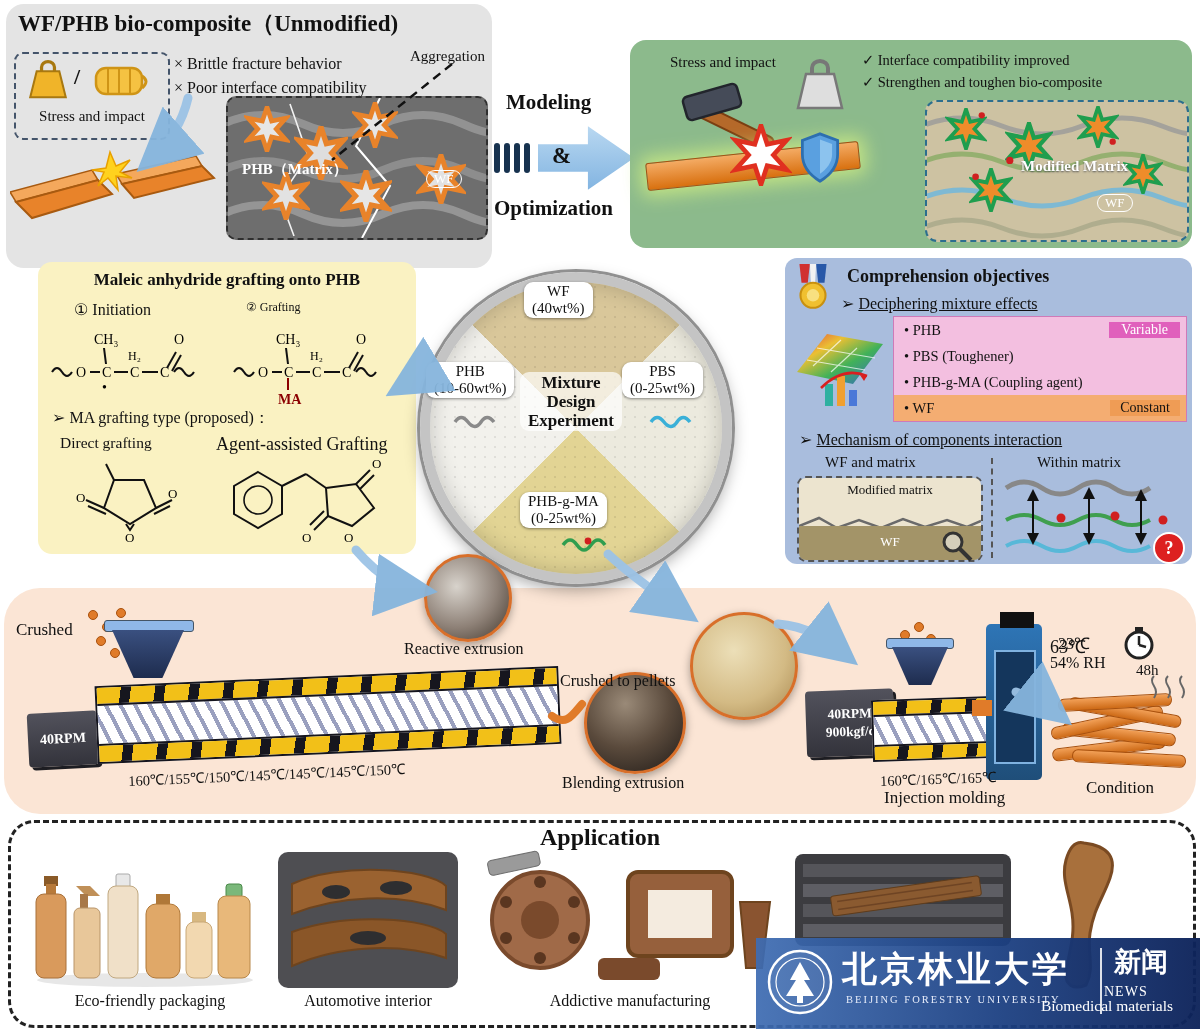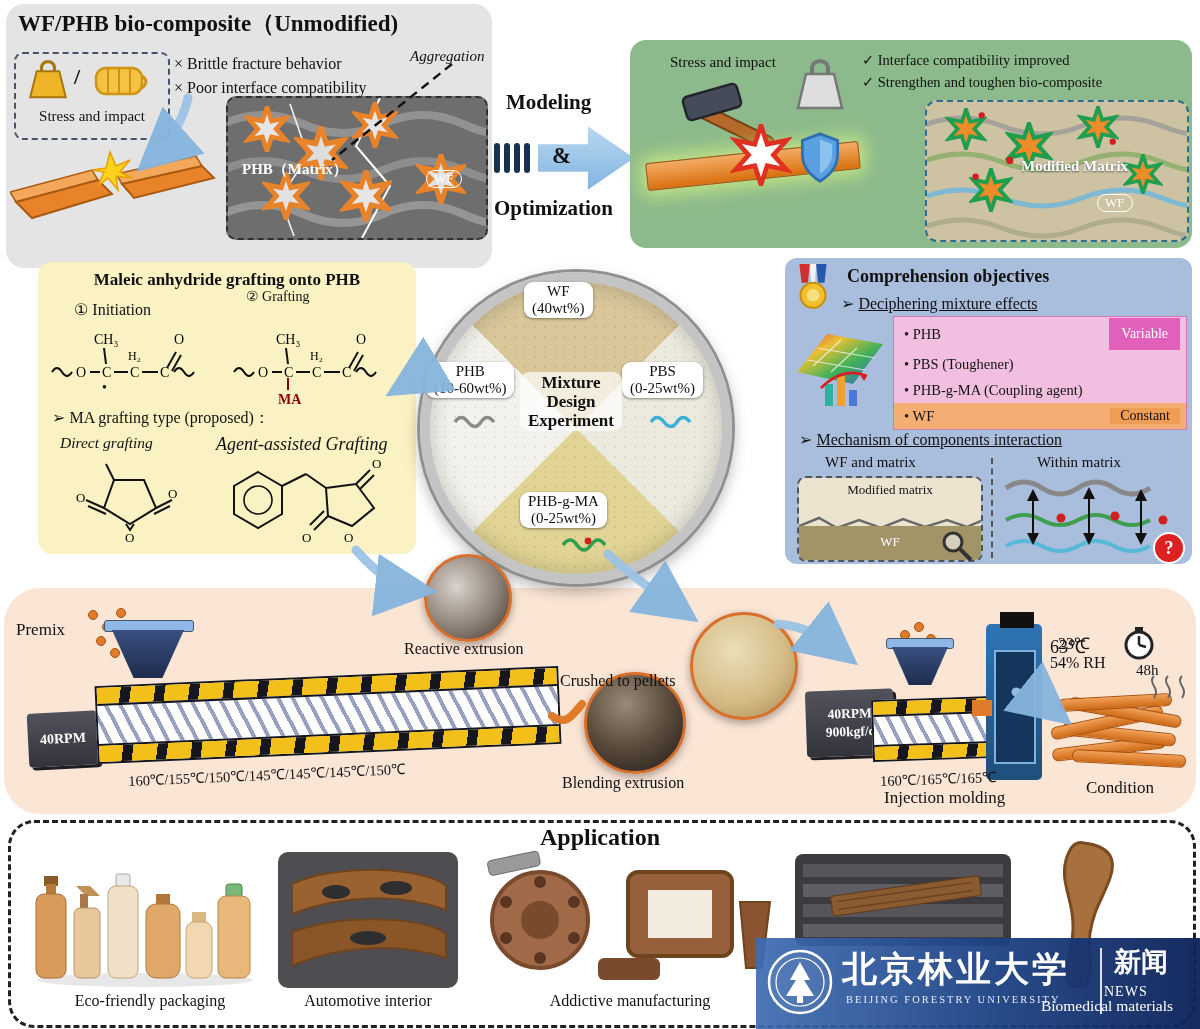--- a/index.html
+++ b/index.html
@@ -1,20 +1,20 @@
 <!DOCTYPE html>
 <html><head>
 <meta charset="utf-8">
 <style>
   html,body{margin:0;padding:0;background:#fff}
   .stage{position:relative;width:1200px;height:1029px;background:#fff;overflow:hidden;
          font-family:"Liberation Serif",serif;color:#111}
   .abs{position:absolute}
   .b{font-weight:bold}
-  .i{font-style:italic}
+  .i{}
   .ctr{text-align:center}
   .pre{white-space:pre-line}
   .pill{position:absolute;background:#fff;border-radius:9px;padding:1px 8px;
         box-shadow:0 1px 3px rgba(0,0,0,.45);text-align:center;white-space:pre-line;line-height:1.12;z-index:6}
   .panel{position:absolute}
   .ucheck{line-height:1.45}
   
   .p-unmod{left:6px;top:4px;width:486px;height:264px;background:#e4e4e4;border-radius:18px}
   .p-mod{left:630px;top:40px;width:562px;height:208px;background:#8cba8c;border-radius:16px}
   .stressbox{position:absolute;border:2px dashed #44546a;border-radius:9px}
@@ -26,21 +26,21 @@
       background:linear-gradient(#bcdaf2,#7fb2e0);
       clip-path:polygon(0 31%,52% 31%,52% 6%,100% 50%,52% 94%,52% 69%,0 69%)}
   .tbar{position:absolute;width:6px;height:30px;border-radius:3px;background:#17324f;top:143px}
   
   .p-graft{left:38px;top:262px;width:378px;height:292px;background:#faf2c2;border-radius:14px}
   .p-obj{left:785px;top:258px;width:407px;height:306px;background:#a9bddd;border-radius:12px}
   .pinkbox{position:absolute;left:108px;top:58px;width:292px;background:#f3bfe0;border:1px solid #cf7ab8;font-size:14.5px}
   .prow{display:flex;align-items:center;padding:1px 6px 1px 10px;min-height:24px}
   .prow .t::before{content:"•  "}
   .prow .t{flex:1}
-  .tagv{background:#e060bc;color:#fff;padding:8px 12px;font-size:14px}
+  .tagv{background:#e060bc;color:#fff;padding:0 12px;font-size:14px}
   .tagc{background:#ef9c55;color:#111;padding:0 10px;font-size:14px}
   .rowc{background:#f4ad72}
   .mini1{position:absolute;border:2px dashed #555;border-radius:9px;overflow:hidden}
   
   .dish{position:absolute;left:420px;top:272px;width:292px;height:292px;border-radius:50%;
     border:10px solid #c4c4c4;
     box-shadow:0 0 0 3px #909090,0 6px 16px rgba(0,0,0,.35),inset 0 0 22px rgba(0,0,0,.2);
     background:conic-gradient(from -45deg,#d9c79a 0deg 90deg,#eceade 90deg 180deg,#e2d494 180deg 270deg,#f2f1ec 270deg 360deg);z-index:4}
   .dish::after{content:"";position:absolute;inset:0;border-radius:50%;
     background-image:radial-gradient(rgba(0,0,0,.08) 1.4px,transparent 1.5px);background-size:10px 10px}
@@ -205,21 +205,21 @@
           <circle cx="6" cy="8" r="3" fill="#d02020"></circle>
         </svg>
       <div class="abs b" style="left:94px;top:56px;color:#fff;font-size:15px;text-shadow:0 1px 2px #555">Modified Matrix</div>
       <div class="wfpill" style="left:170px;top:92px">WF</div>
     </div>
   </div>
 
   <div class="panel p-graft">
     <div class="abs b ctr" style="left:0;top:8px;width:100%;font-size:17px">Maleic anhydride grafting onto PHB</div>
     <div class="abs" style="left:36px;top:38px;font-size:16px">① Initiation</div>
-    <div class="abs" style="left:208px;top:26px;font-size:14px">② Grafting</div>
+    <div class="abs" style="left:208px;top:38px;font-size:12px">② Grafting</div>
 
     <svg class="abs" style="left:10px;top:62px" width="170" height="78" viewBox="0 0 170 78">
       <text x="46" y="20" font-size="14">CH₃</text>
       <text x="126" y="20" font-size="14">O</text>
       <path d="M4,48 q5,-8 10,0 q5,8 10,0" fill="none" stroke="#111" stroke-width="2"></path>
       <text x="28" y="53" font-size="14">O</text>
       <line x1="42" y1="48" x2="52" y2="48" stroke="#111" stroke-width="2"></line>
       <text x="54" y="53" font-size="14">C</text>
       <line x1="58" y1="40" x2="56" y2="24" stroke="#111" stroke-width="2"></line>
       <text x="54" y="68" font-size="14">•</text>
@@ -397,21 +397,21 @@
       <line x1="140" y1="20" x2="140" y2="70" stroke="#111" stroke-width="2" marker-start="url(#ab)" marker-end="url(#ab)"></line>
       <circle cx="60" cy="46" r="4.5" fill="#d02020"></circle>
       <circle cx="114" cy="44" r="4.5" fill="#d02020"></circle>
       <circle cx="162" cy="48" r="4.5" fill="#d02020"></circle>
     </svg>
     <div class="qmark" style="left:368px;top:274px">?</div>
   </div>
 
   <div class="band"></div>
 
-  <div class="abs" style="left:16px;top:620px;font-size:17px;z-index:5">Premix</div>
+  <div class="abs" style="left:16px;top:620px;font-size:17px;z-index:5">Crushed</div>
   <div class="dot" style="left:88px;top:610px"></div>
     <div class="dot" style="left:102px;top:622px"></div>
   <div class="dot" style="left:116px;top:608px"></div>
     <div class="dot" style="left:96px;top:636px"></div>
   <div class="dot" style="left:122px;top:630px"></div>
     <div class="dot" style="left:110px;top:648px"></div>
 
   <div class="hrim" style="left:104px;top:620px;width:88px;height:10px"></div>
   <div class="hopper" style="left:112px;top:630px;width:72px;height:48px"></div>
   <div class="rpmbox" style="left:28px;top:712px;width:70px;height:54px;font-size:14px;transform:rotate(-3deg)">40RPM</div>

